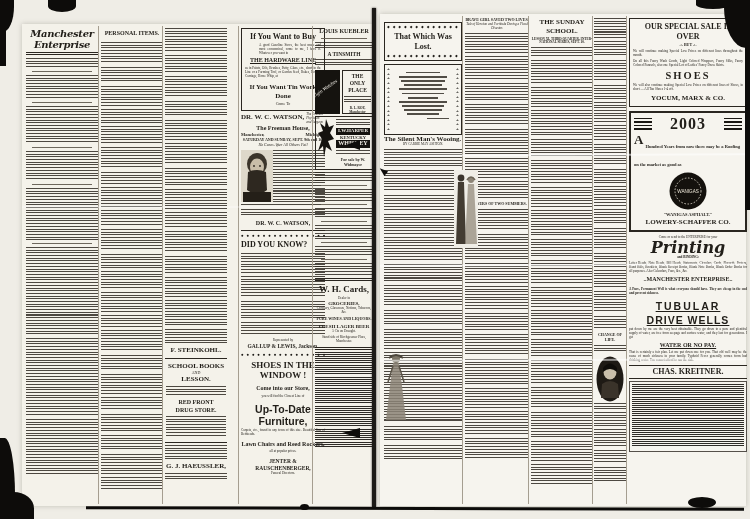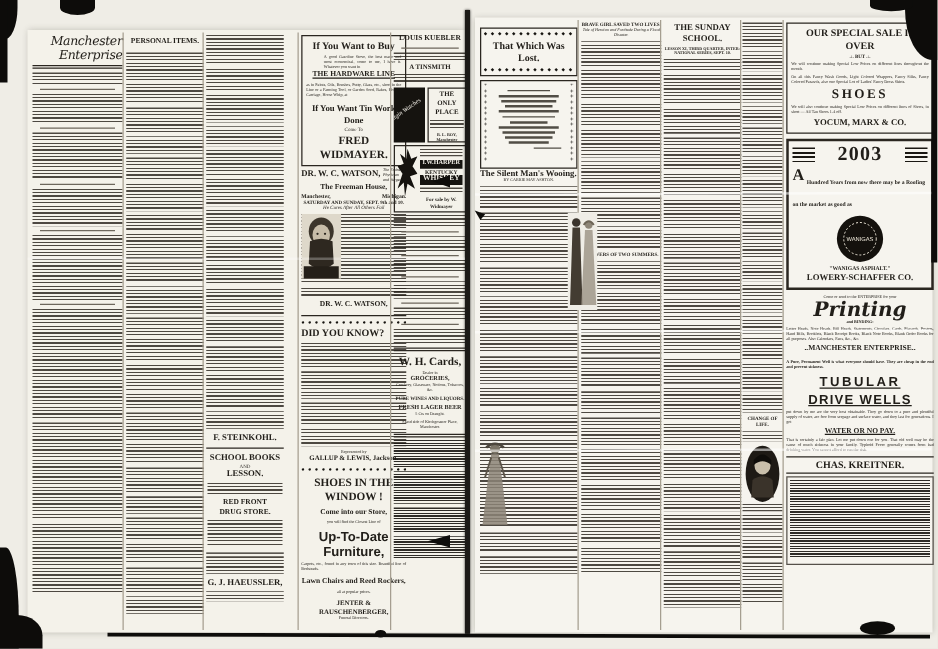--- a/index.html
+++ b/index.html
@@ -23,21 +23,21 @@
   .f7{font-size:7px;line-height:1.25;} .f8{font-size:8px;line-height:1.2;}
   .f9{font-size:9px;line-height:1.2;} .f10{font-size:10.5px;line-height:1.15;}
   .f13{font-size:13px;line-height:1.1;} .f16{font-size:16px;line-height:1.05;}
   .sans{font-family:"Liberation Sans","DejaVu Sans",sans-serif;}
   .it{font-style:italic;} .sp1{letter-spacing:1px;} .sp2{letter-spacing:2px;}
   .mt2{margin-top:2px;} .mt4{margin-top:4px;} .mb2{margin-bottom:2px;}
   .boxed{border:1px solid #2a2620;padding:3px 3px;}
   .chain{font-size:4.5px;line-height:5px;letter-spacing:.8px;color:#15130f;text-align:center;white-space:nowrap;overflow:hidden;margin:2px 0;}
   .diam{font-size:3.6px;line-height:4px;letter-spacing:1px;color:#15130f;text-align:center;white-space:nowrap;overflow:hidden;}
   .crosscol{white-space:pre-line;font-size:5px;line-height:4.6px;font-weight:bold;color:#1a1814;width:7px;text-align:center;overflow:hidden;}
-  .masthead{font-family:"DejaVu Serif",serif;font-weight:normal;font-style:italic;font-size:10px;text-align:right;border-bottom:3px double #2a2620;padding-bottom:2px;margin-bottom:3px;letter-spacing:-.3px;}
+  .masthead{font-family:"DejaVu Serif",serif;font-weight:bold;font-style:italic;font-size:10px;text-align:center;border-bottom:3px double #2a2620;padding-bottom:2px;margin-bottom:3px;letter-spacing:-.3px;}
   .underl{text-decoration:underline;}
   .blackbox{background:#15130f;color:#f1eee6;overflow:hidden;}
   
   .blob{position:absolute;background:#0d0c0a;}
   .streak{position:absolute;background:rgba(255,255,255,.55);height:2px;}
   .arrowL{position:absolute;width:0;height:0;border-top:5px solid transparent;border-bottom:5px solid transparent;border-right:14px solid #0e0d0b;}
   .fold{position:absolute;left:372px;top:8px;width:4px;height:499px;background:#1c1a17;box-shadow:0 0 2px #1c1a17;}
   svg{display:block;}
 </style>
 </head>
@@ -136,21 +136,20 @@
 
     <div class="col ruled" style="left:216px;width:84px;padding:2px 2px;">
 
       <div class="boxed">
         <div class="tc b f8">If You Want to Buy</div>
         <div class="tj f3 mt2" style="padding-left:14px;">A good Gasoline Stove, the best made and most economical, come to me, I have it.  Whatever you want in</div>
         <div class="tc b f6 mt2 underl">THE HARDWARE LINE</div>
         <div class="tj f3 mt2">as in Paints, Oils, Brushes, Putty, Glass, etc., short in the Line or a Farming Tool, or Garden Seed, Rakes, Hoes, a Carriage, Horse Whip, at</div>
         <div class="tc b f7 mt4">If You Want Tin Work Done</div>
         <div class="tc f4 mt2">Come To</div>
-        <div class="tc b f9">FRED WIDMAYER.</div>
       </div>
 
       <div style="border-bottom:1px solid #2a2620;padding:2px 0 3px;">
         <div style="display:flex;align-items:flex-start;gap:2px;">
           <div class="b f7" style="white-space:nowrap;">DR. W. C. WATSON,</div>
           <div class="f3 it">The Eminent Physician and Surgeon</div>
         </div>
         <div class="tc b f6">The Freeman House,</div>
         <div class="f45 b" style="display:flex;justify-content:space-between;">
           <span>Manchester,</span>

